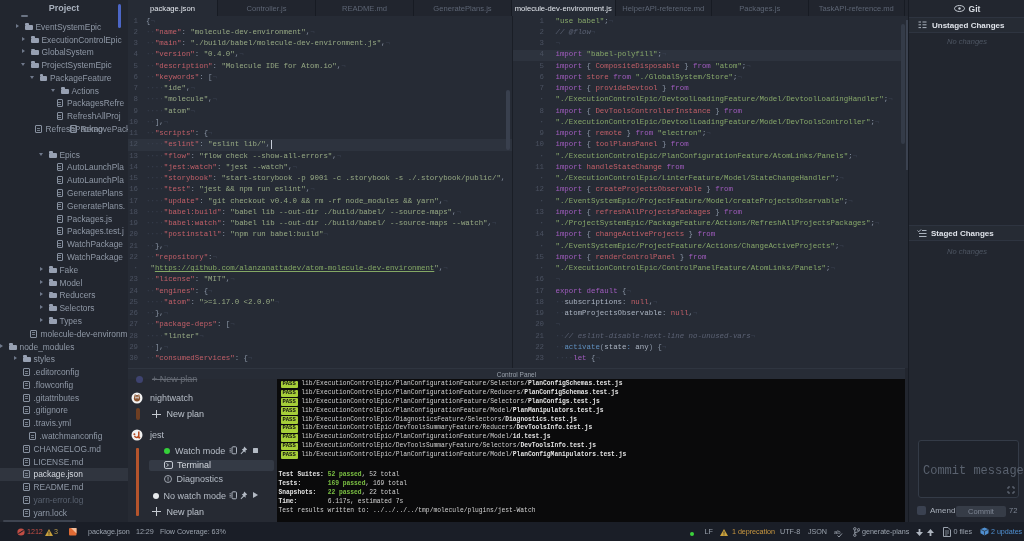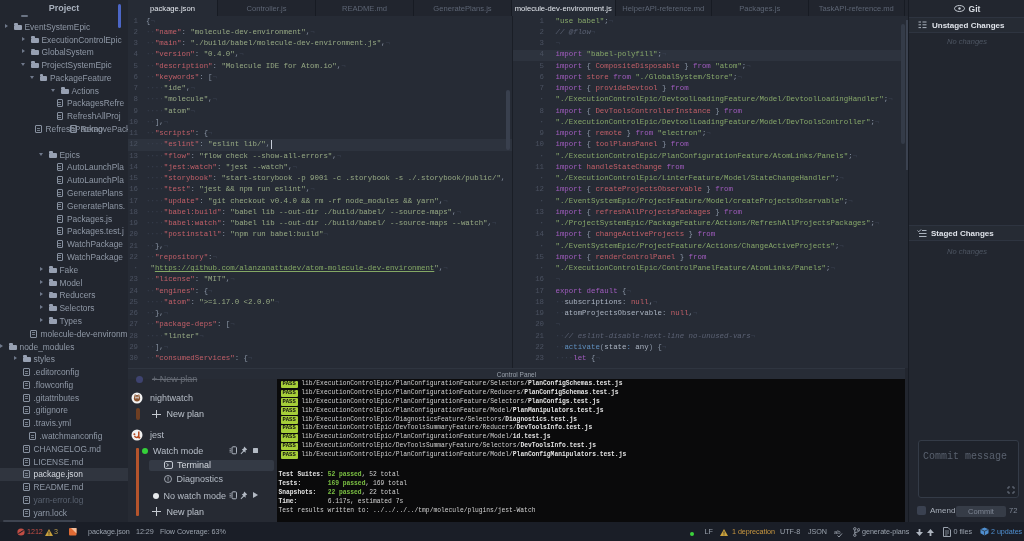--- a/index.html
+++ b/index.html
@@ -42,21 +42,21 @@
 #status .si{position:absolute;top:0;height:19px;line-height:20px;font-size:7.2px;letter-spacing:-0.05px;color:#9aa2ad;white-space:nowrap}
 
 .plus{display:inline-block;width:8.5px;height:8.5px;position:relative;margin-right:6px}
 .plus::before{content:'';position:absolute;left:0;top:3.8px;width:8.5px;height:1px;background:#c6cbd2}
 .plus::after{content:'';position:absolute;left:3.8px;top:0;width:1px;height:8.5px;background:#c6cbd2}
 </style></head><body>
 <div id="app">
 <div id="tree">
 <div style="position:absolute;top:3px;left:0;width:128px;text-align:center;font-size:9px;font-weight:bold;color:#a9b1bd">Project</div>
 <div style="position:absolute;left:21px;top:14.5px;width:7px;height:2.5px;background:#6b7484;border-radius:1px"></div>
-<div class="tr" style="top:20.4px;padding-left:5px"><i class="cr"></i><i class="fo"></i>EventSystemEpic</div>
+<div class="tr" style="top:20.4px;padding-left:16px"><i class="cr"></i><i class="fo"></i>EventSystemEpic</div>
 <div class="tr" style="top:33.2px;padding-left:22px"><i class="cr"></i><i class="fo"></i>ExecutionControlEpic</div>
 <div class="tr" style="top:46.0px;padding-left:22px"><i class="cr"></i><i class="fo"></i>GlobalSystem</div>
 <div class="tr" style="top:58.8px;padding-left:22px"><i class="cd"></i><i class="fo"></i>ProjectSystemEpic</div>
 <div class="tr" style="top:71.6px;padding-left:30.5px"><i class="cd"></i><i class="fo"></i>PackageFeature</div>
 <div class="tr" style="top:84.3px;padding-left:52px"><i class="cd"></i><i class="fo"></i>Actions</div>
 <div class="tr" style="top:97.1px;padding-left:56.5px"><i class="fi"></i>PackagesRefre</div>
 <div class="tr" style="top:109.9px;padding-left:56.5px"><i class="fi"></i>RefreshAllProj</div>
 <div class="tr" style="top:122.7px;padding-left:35px"><i class="fi"></i>RefreshPackag</div>
 <div class="tr" style="top:123px;padding-left:70px"><i class="fi"></i>RemovePackag</div>
 <div class="tr" style="top:148.3px;padding-left:40px"><i class="cd"></i><i class="fo"></i>Epics</div>
@@ -253,21 +253,21 @@
         </svg>nightwatch</div>
 <div style="position:absolute;left:7.5px;top:40px;width:4px;height:12px;background:#6e3e22;border-radius:2px"></div>
 <div class="plrow" style="left:24px;top:41px;color:#bcc3cc"><span class="plus"></span>New plan</div>
 <div class="plrow" style="left:3px;top:61px"><svg width="12" height="12" style="margin-right:7px">
           <circle cx="6" cy="6" r="5.5" fill="#f2f2f2"></circle>
           <path d="M7.8 2.6 L7.8 6.2 Q7.8 8.4 5.6 8.4 Q3.8 8.4 3.6 6.9" stroke="#b5471d" stroke-width="1.5" fill="none"></path>
           <circle cx="3.4" cy="5.2" r="1" fill="#b5471d"></circle>
           <circle cx="8.2" cy="8.6" r="1.1" fill="#b5471d"></circle>
         </svg>jest</div>
 <div style="position:absolute;left:7.5px;top:79.5px;width:3.5px;height:68.5px;background:#b5542c;border-radius:1px"></div>
-<div class="plrow" style="left:14px;top:78px"><span style="width:6px;height:6px;border-radius:50%;background:#35d13a;display:inline-block;margin-right:5px"></span>Watch mode</div>
+<div class="plrow" style="left:36px;top:78px"><span style="width:6px;height:6px;border-radius:50%;background:#35d13a;display:inline-block;margin-right:5px"></span>Watch mode</div>
 <div style="position:absolute;left:101px;top:78px;width:30px;height:9px">
         <svg width="8" height="9" style="position:absolute;left:0;top:0">
           <rect x="3" y="0.8" width="4.5" height="7" rx="1" fill="none" stroke="#aeb5c0" stroke-width="1"></rect>
           <path d="M0.5 2.8 L2 2.8 M0.5 4.4 L2 4.4 M0.5 6 L2 6" stroke="#aeb5c0" stroke-width="0.8"></path>
         </svg>
         <svg width="9" height="9" style="position:absolute;left:10px;top:0">
           <path d="M5.2 0.6 L8.2 3.6 L6.4 4.6 L6.8 6.8 L5 5.4 L2.2 8.2 L1.6 7.6 L4.2 4.7 L2.8 3.4 L4.6 2.4 Z" fill="#b3bac4"></path>
         </svg>
         <div style="position:absolute;left:24px;top:2px;width:5px;height:5px;background:#b3bac4;border-radius:0.5px"></div>
       </div>
@@ -317,21 +317,21 @@
         </svg>Git</div>
 <div class="ghead" style="top:17px;height:16px"><svg width="9" height="8" style="margin:0 5px 0 9px">
           <path d="M0.5 1 L3 1 M4.5 1 L8.5 1 M0.5 3.8 L3 3.8 M4.5 3.8 L8.5 3.8 M0.5 6.6 L3 6.6 M4.5 6.6 L8.5 6.6" stroke="#aab2bd" stroke-width="1"></path>
         </svg>Unstaged Changes</div>
 <div class="nochg" style="top:37px">No changes</div>
 <div class="ghead" style="top:225px;height:16px"><svg width="10" height="9" style="margin:0 4px 0 8px">
           <path d="M0.5 1.5 L1.8 2.8 L4 0.5 M5 1.5 L9.5 1.5 M2 4.5 L9.5 4.5 M2 7.5 L9.5 7.5" fill="none" stroke="#aab2bd" stroke-width="1"></path>
         </svg>Staged Changes</div>
 <div class="nochg" style="top:247px">No changes</div>
 <div style="position:absolute;left:9px;top:440px;width:101px;height:58px;background:#1e222a;border:1px solid #343b47;border-radius:3px"></div>
-<pre style="position:absolute;left:14px;top:451px;font-size:10px;color:#59616e">Commit message</pre>
+<pre style="position:absolute;left:14px;top:464px;font-size:12px;color:#59616e">Commit message</pre>
 <svg width="8" height="8" style="position:absolute;left:98px;top:486px">
         <path d="M1 3 L1 1 L3 1 M5 1 L7 1 L7 3 M7 5 L7 7 L5 7 M3 7 L1 7 L1 5" fill="none" stroke="#6a7280" stroke-width="1"></path>
       </svg>
 <div style="position:absolute;left:8px;top:506px;width:9px;height:9px;background:#3a4150;border-radius:2px"></div>
 <div style="position:absolute;left:21px;top:502px;font-size:8px;line-height:17px;color:#a7aeb9">Amend</div>
 <div style="position:absolute;left:47px;top:506px;width:50px;height:10.5px;background:#363c47;border-radius:2px;text-align:center;font-size:7.5px;line-height:11px;color:#7e8694">Commit</div>
 <div style="position:absolute;left:100px;top:502px;font-size:7.5px;line-height:17px;color:#7e8694">72</div>
 </div>
 <div style="position:absolute;left:905px;top:16px;width:3px;height:352px;background:#262b35"></div>
 <div style="position:absolute;left:905.5px;top:20px;width:2px;height:150px;background:#3b4250"></div>

